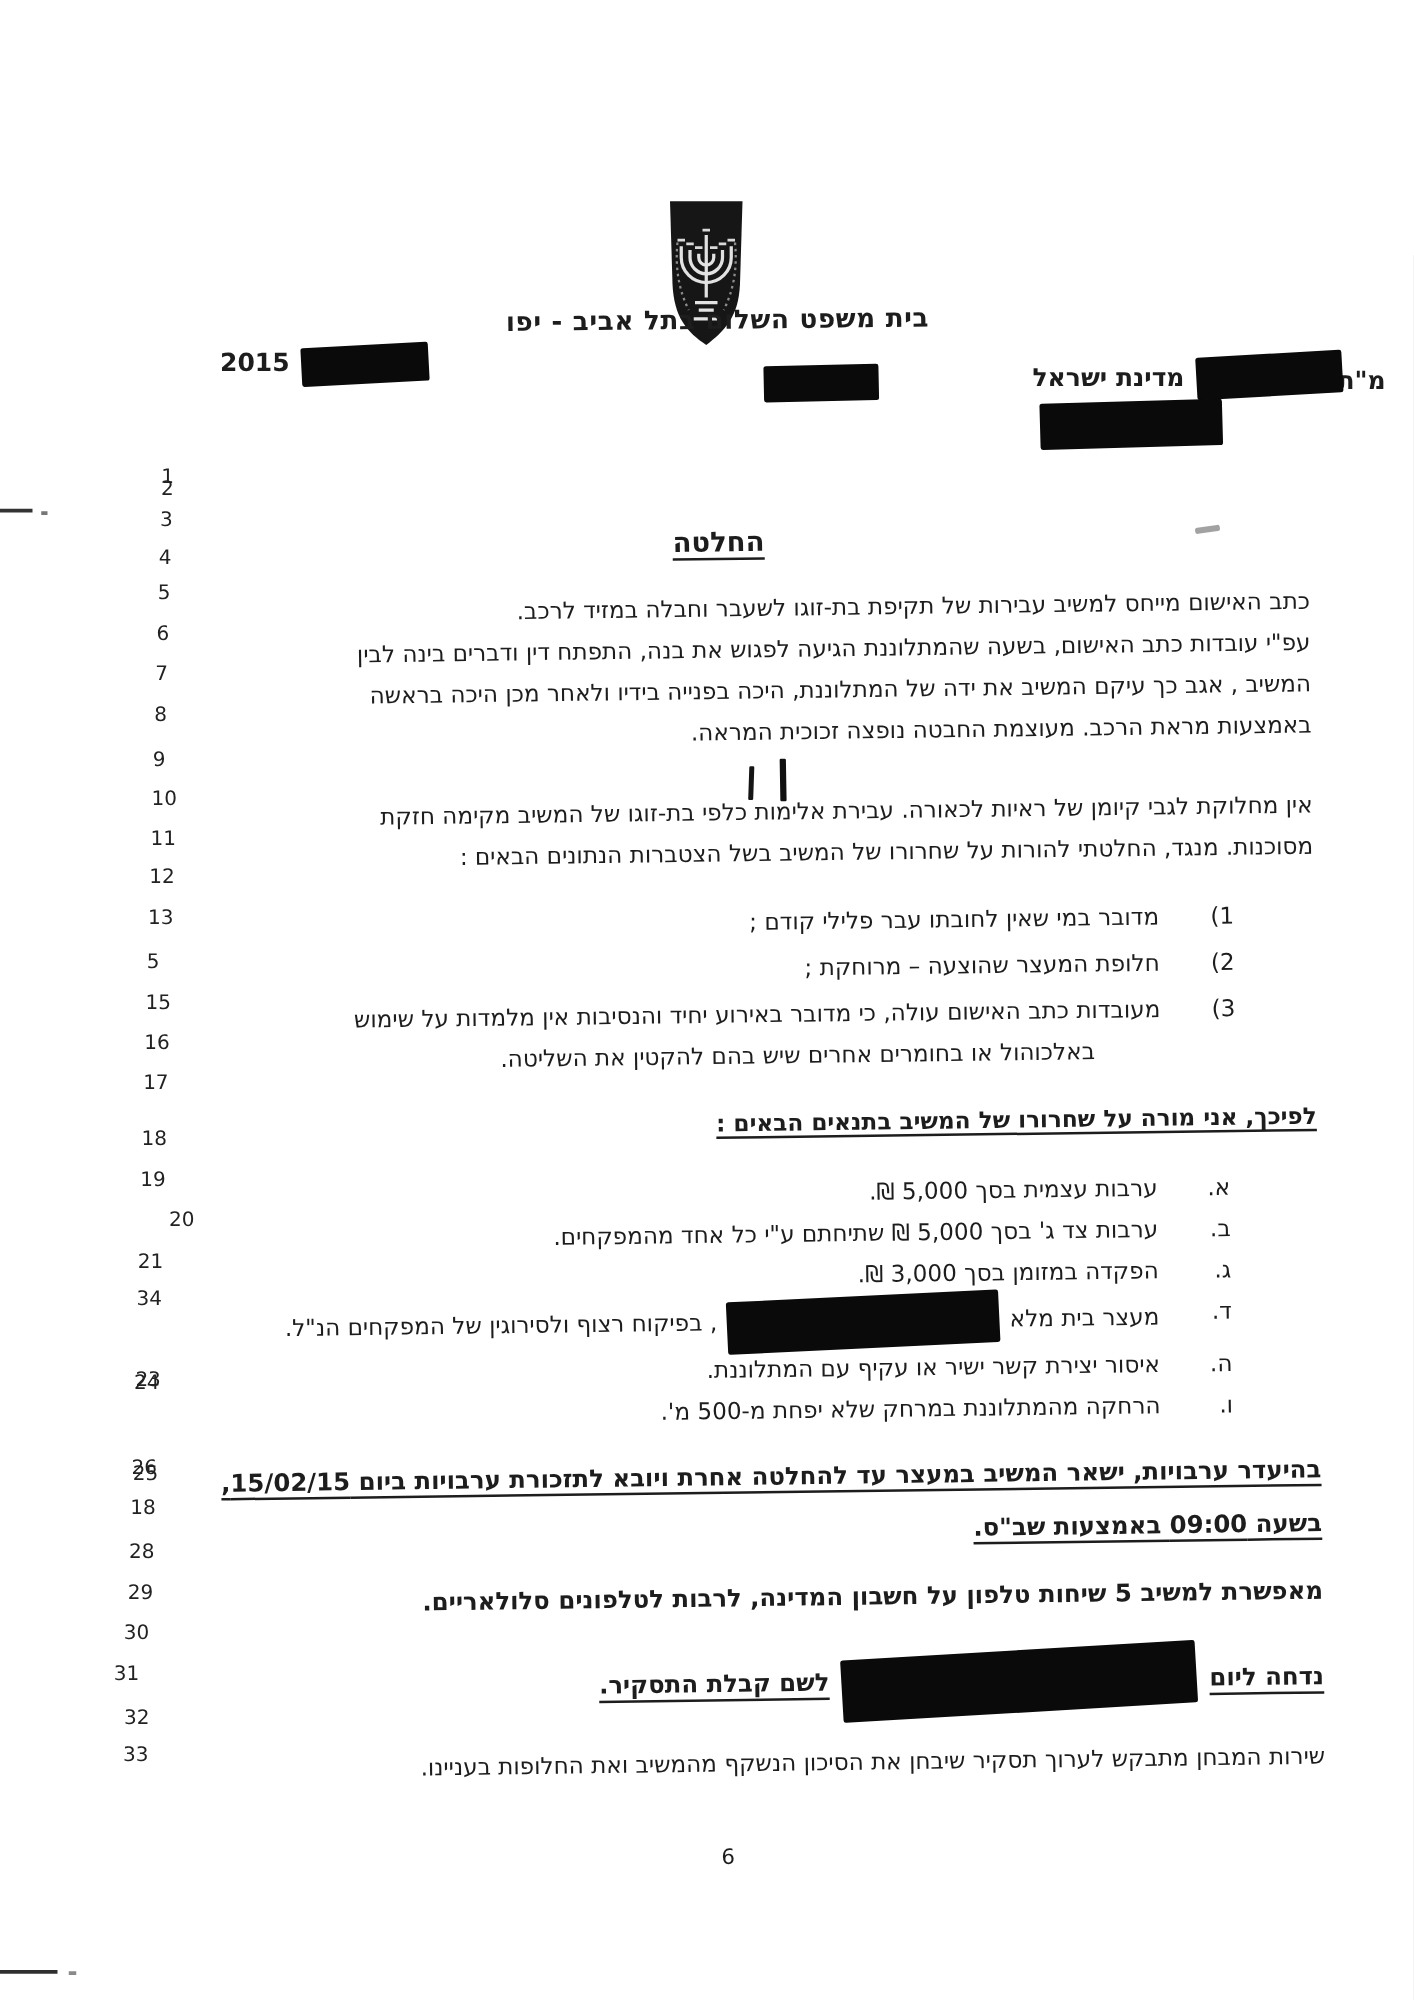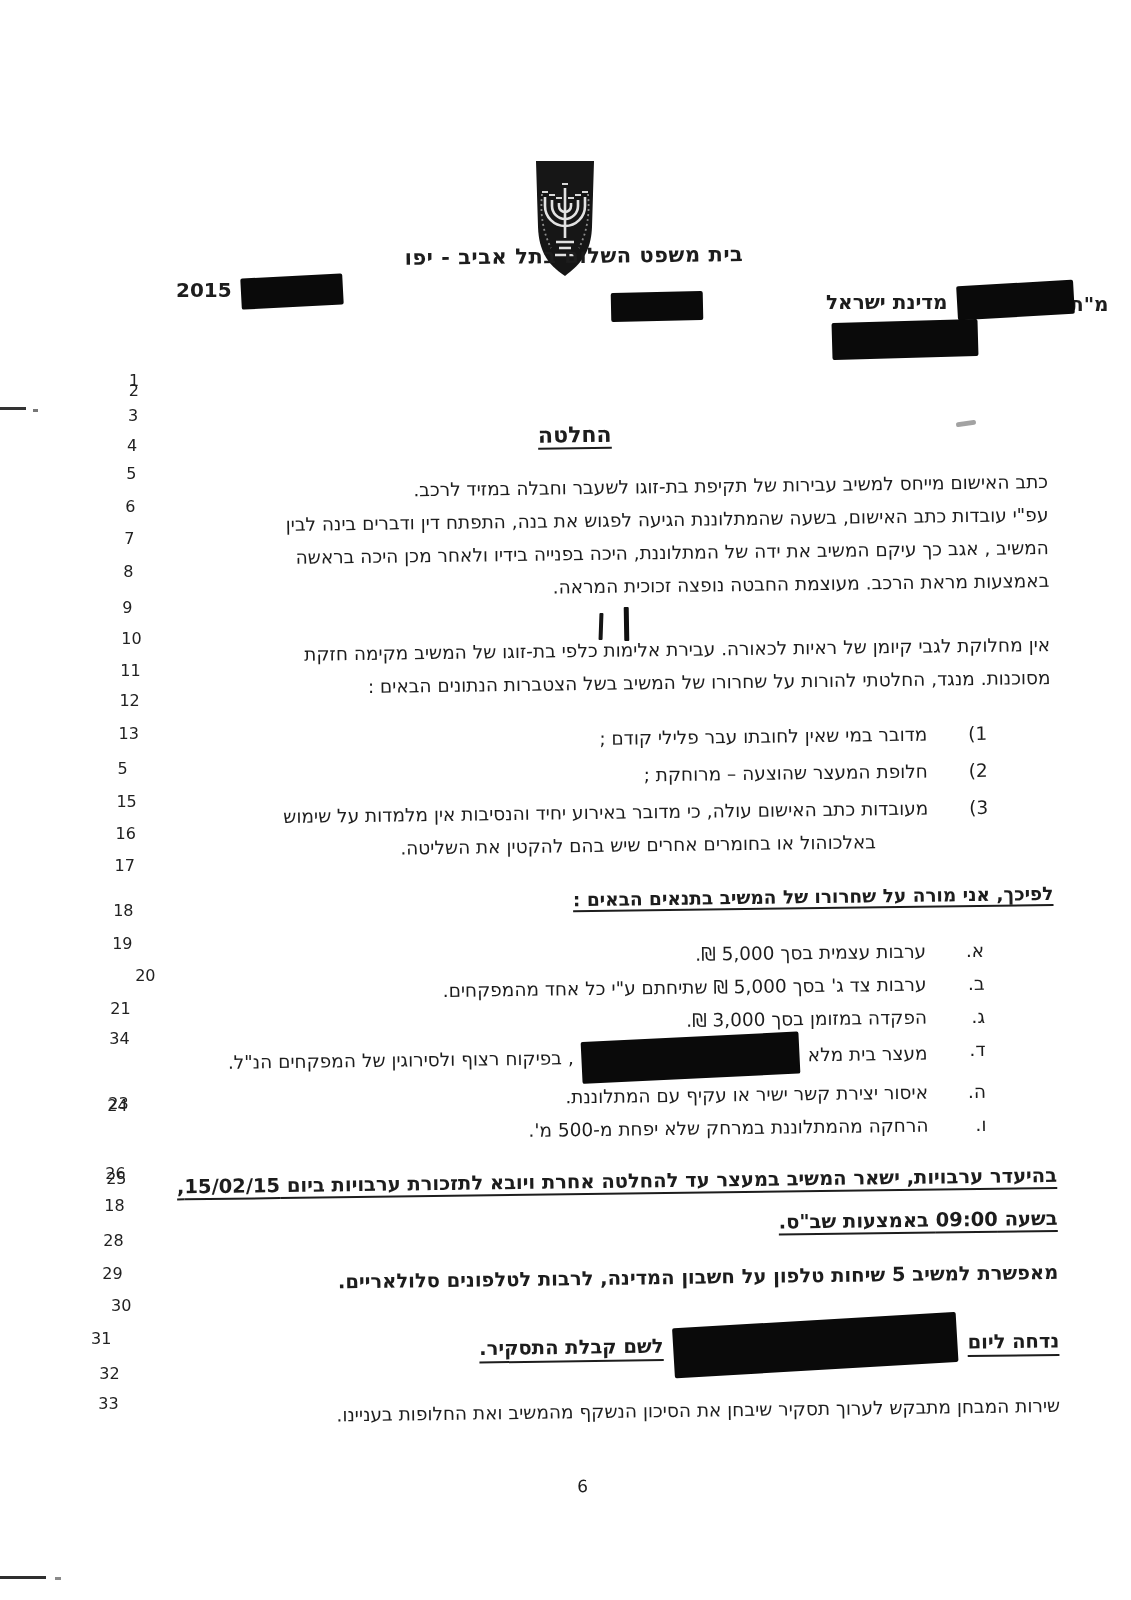--- a/index.html
+++ b/index.html
@@ -132,21 +132,21 @@
       <span class="ln" style="top: 966px; left: 111.2px; margin-left: 24px;">20</span>
       <span class="ln" style="top: 999px; left: 110.21px;">21</span>
       <span class="ln" style="top: 1029px; left: 109.31px;">34</span>
       <span class="ln" style="top: 1062px; left: 108.32px; margin-top: 32px;">23</span>
       <span class="ln" style="top: 1096px; left: 107.3px;">24</span>
       <span class="ln" style="top: 1169px; left: 106.16px;">25</span>
       <span class="ln" style="top: 1164px; left: 105.26px;">26</span>
       <span class="ln" style="top: 1196px; left: 104.3px;">18</span>
       <span class="ln" style="top: 1231px; left: 103.25px;">28</span>
       <span class="ln" style="top: 1264px; left: 102.26px;">29</span>
-      <span class="ln" style="top: 1296px; left: 111px; text-align: center;">30</span>
+      <span class="ln" style="top: 1296px; left: 99px; text-align: center;">30</span>
       <span class="ln" style="top: 1329px; left: 91px;">31</span>
       <span class="ln" style="top: 1364px; left: 99.26px;">32</span>
       <span class="ln" style="top: 1394px; left: 98.36px;">33</span>
     </div>
 
   <div class="body-col">
 
     <div class="doc-title">
       <span>החלטה</span>
     </div>

